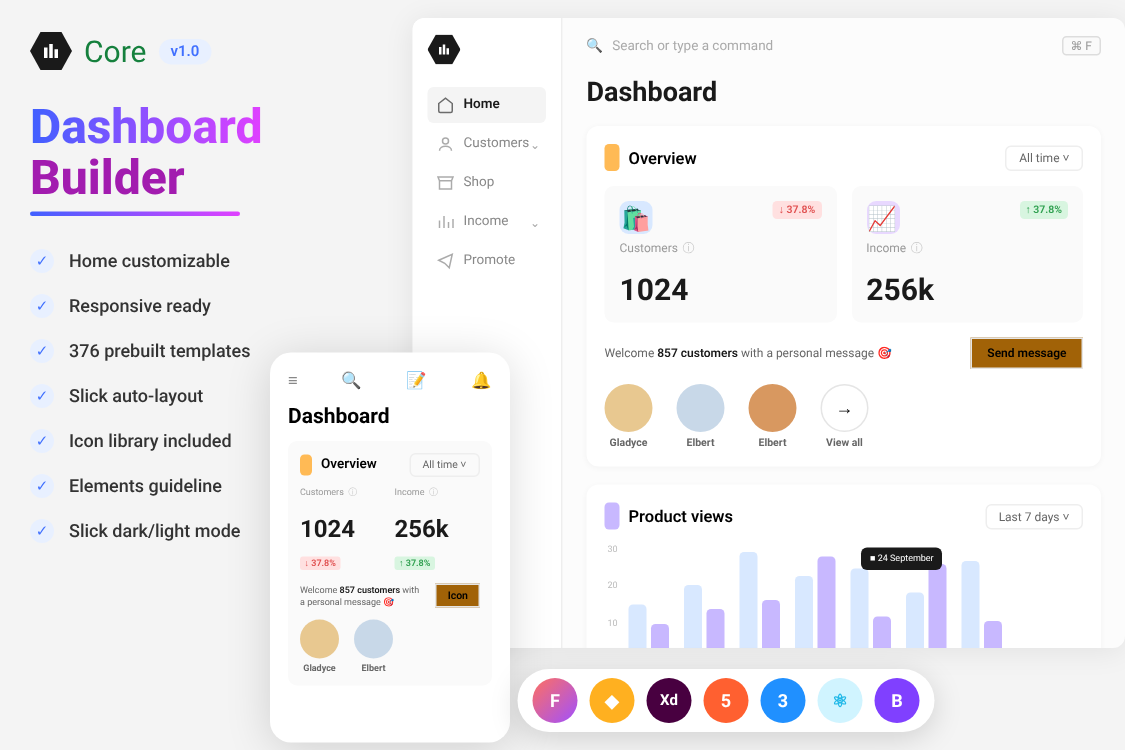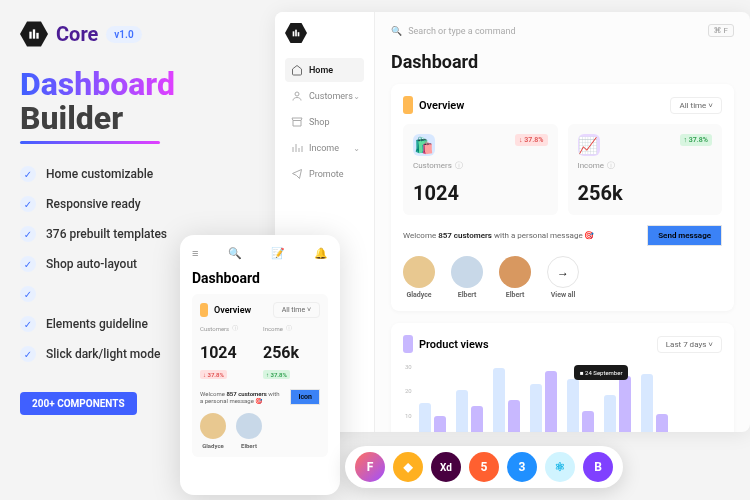--- a/index.html
+++ b/index.html
@@ -1,25 +1,25 @@
 <!DOCTYPE html>
 <html><head>
 <meta charset="utf-8">
 <style>
 *{margin:0;padding:0;box-sizing:border-box;font-family:-apple-system,BlinkMacSystemFont,'Segoe UI',Roboto,sans-serif}
 body{background:#f4f4f4;width:750px;height:500px;overflow:hidden;position:relative}
 .promo{position:absolute;left:20px;top:20px;width:230px}
 .logo-row{display:flex;align-items:center;gap:8px;margin-bottom:20px}
 .hex{width:28px;height:28px;background:#1a1a1a;clip-path:polygon(25% 5%,75% 5%,100% 50%,75% 95%,25% 95%,0 50%);display:flex;align-items:center;justify-content:center}
 .hex svg{width:14px;height:14px}
-.logo-text{font-size:20px;font-weight:700;color:#4c1d95}
+.logo-text{font-size:20px;font-weight:400;color:#15803d}
 .badge{background:#e8f0ff;color:#4070ff;font-size:10px;font-weight:600;padding:3px 8px;border-radius:10px}
 .h1{font-size:32px;font-weight:800;line-height:1.05;margin-bottom:20px}
 .h1-dash{background:linear-gradient(90deg,#4060ff,#e040ff);-webkit-background-clip:text;-webkit-text-fill-color:transparent;position:relative;display:inline-block}
-.h1-build{color:#404040}
+.h1-build{color:#a21caf}
 .underline{height:3px;width:140px;background:linear-gradient(90deg,#4060ff,#e040ff);border-radius:2px;margin-top:-14px;margin-bottom:22px}
 .features{list-style:none}
 .features li{display:flex;align-items:center;gap:10px;margin-bottom:14px;font-size:12px;color:#333;font-weight:500}
 .check{width:16px;height:16px;border-radius:50%;background:#e8f0ff;display:flex;align-items:center;justify-content:center;color:#4070ff;font-size:10px;flex-shrink:0}
 .comp-badge{margin-top:16px;background:#4060ff;color:#fff;font-size:10px;font-weight:700;padding:6px 12px;border-radius:4px;display:inline-block}
 
 .desktop{position:absolute;left:275px;top:12px;width:475px;height:420px;background:#fcfcfc;border-radius:8px;box-shadow:0 2px 20px rgba(0,0,0,0.08);display:flex;overflow:hidden}
 .side{width:100px;background:#fff;border-right:1px solid #eee;padding:10px}
 .side-logo{width:22px;height:22px;background:#1a1a1a;clip-path:polygon(25% 5%,75% 5%,100% 50%,75% 95%,25% 95%,0 50%);margin-bottom:14px;display:flex;align-items:center;justify-content:center}
 .nav-item{display:flex;align-items:center;gap:6px;padding:6px 6px;font-size:9px;color:#888;border-radius:4px;margin-bottom:2px;cursor:pointer;position:relative}
@@ -46,21 +46,21 @@
 .stat-icon.blue{background:#d8e8ff}
 .stat-icon.violet{background:#e8d8ff}
 .stat-label{font-size:8px;color:#999;display:flex;align-items:center;gap:3px}
 .stat-value{font-size:20px;font-weight:700;color:#1a1a1a;margin-top:10px}
 .delta{position:absolute;top:10px;right:10px;font-size:7px;font-weight:600;padding:2px 4px;border-radius:3px}
 .delta.down{background:#ffe0e0;color:#e05050}
 .delta.up{background:#d8f5e0;color:#30a050}
 .welcome-row{display:flex;align-items:center;justify-content:space-between;gap:10px;margin-top:10px}
 .welcome{font-size:8px;color:#666}
 .welcome b{color:#1a1a1a;font-weight:600}
-.btn{border:1px solid #e5e5e5;background:#3b82f6;border-radius:0;padding:5px 10px;font-size:8px;font-weight:600;cursor:pointer}
+.btn{border:1px solid #e5e5e5;background:#a16207;border-radius:0;padding:5px 10px;font-size:8px;font-weight:600;cursor:pointer}
 .avatars{display:flex;gap:16px;align-items:flex-start;margin-top:10px}
 .ava-col{display:flex;flex-direction:column;align-items:center;gap:3px}
 .ava{width:32px;height:32px;border-radius:50%;background:#ddd}
 .ava-name{font-size:7px;color:#666;font-weight:700}
 .view-all{width:32px;height:32px;border-radius:50%;border:1px solid #e5e5e5;display:flex;align-items:center;justify-content:center;font-size:12px;cursor:pointer}
 
 .chart{display:flex;align-items:flex-end;gap:10px;height:80px;position:relative}
 .chart-y{position:absolute;left:-14px;top:0;height:100%;display:flex;flex-direction:column;justify-content:space-between;font-size:6px;color:#bbb}
 .bar-pair{display:flex;gap:3px;align-items:flex-end}
 .bar{width:12px;border-radius:3px}
@@ -112,35 +112,35 @@
     <li>
         <span class="check">✓</span>
         <span>Responsive ready</span>
       </li>
     <li>
         <span class="check">✓</span>
         <span>376 prebuilt templates</span>
       </li>
     <li>
         <span class="check">✓</span>
-        <span>Shop auto-layout</span>
-      </li>
-    <li>
-        <span class="check">✓</span>
+        <span>Slick auto-layout</span>
+      </li>
+    <li>
+        <span class="check">✓</span>
+        <span>Icon library included</span>
       </li>
     <li>
         <span class="check">✓</span>
         <span>Elements guideline</span>
       </li>
     <li>
         <span class="check">✓</span>
         <span>Slick dark/light mode</span>
       </li>
   </ul>
-  <div class="comp-badge">200+ COMPONENTS</div>
 </div>
 
 <div class="desktop">
   <div class="side">
     <div class="side-logo">
         <svg viewBox="0 0 24 24" width="10" height="10" fill="#fff">
           <rect x="4" y="8" width="4" height="12"></rect>
           <rect x="10" y="4" width="4" height="16"></rect>
           <rect x="16" y="10" width="4" height="10"></rect>
         </svg>

